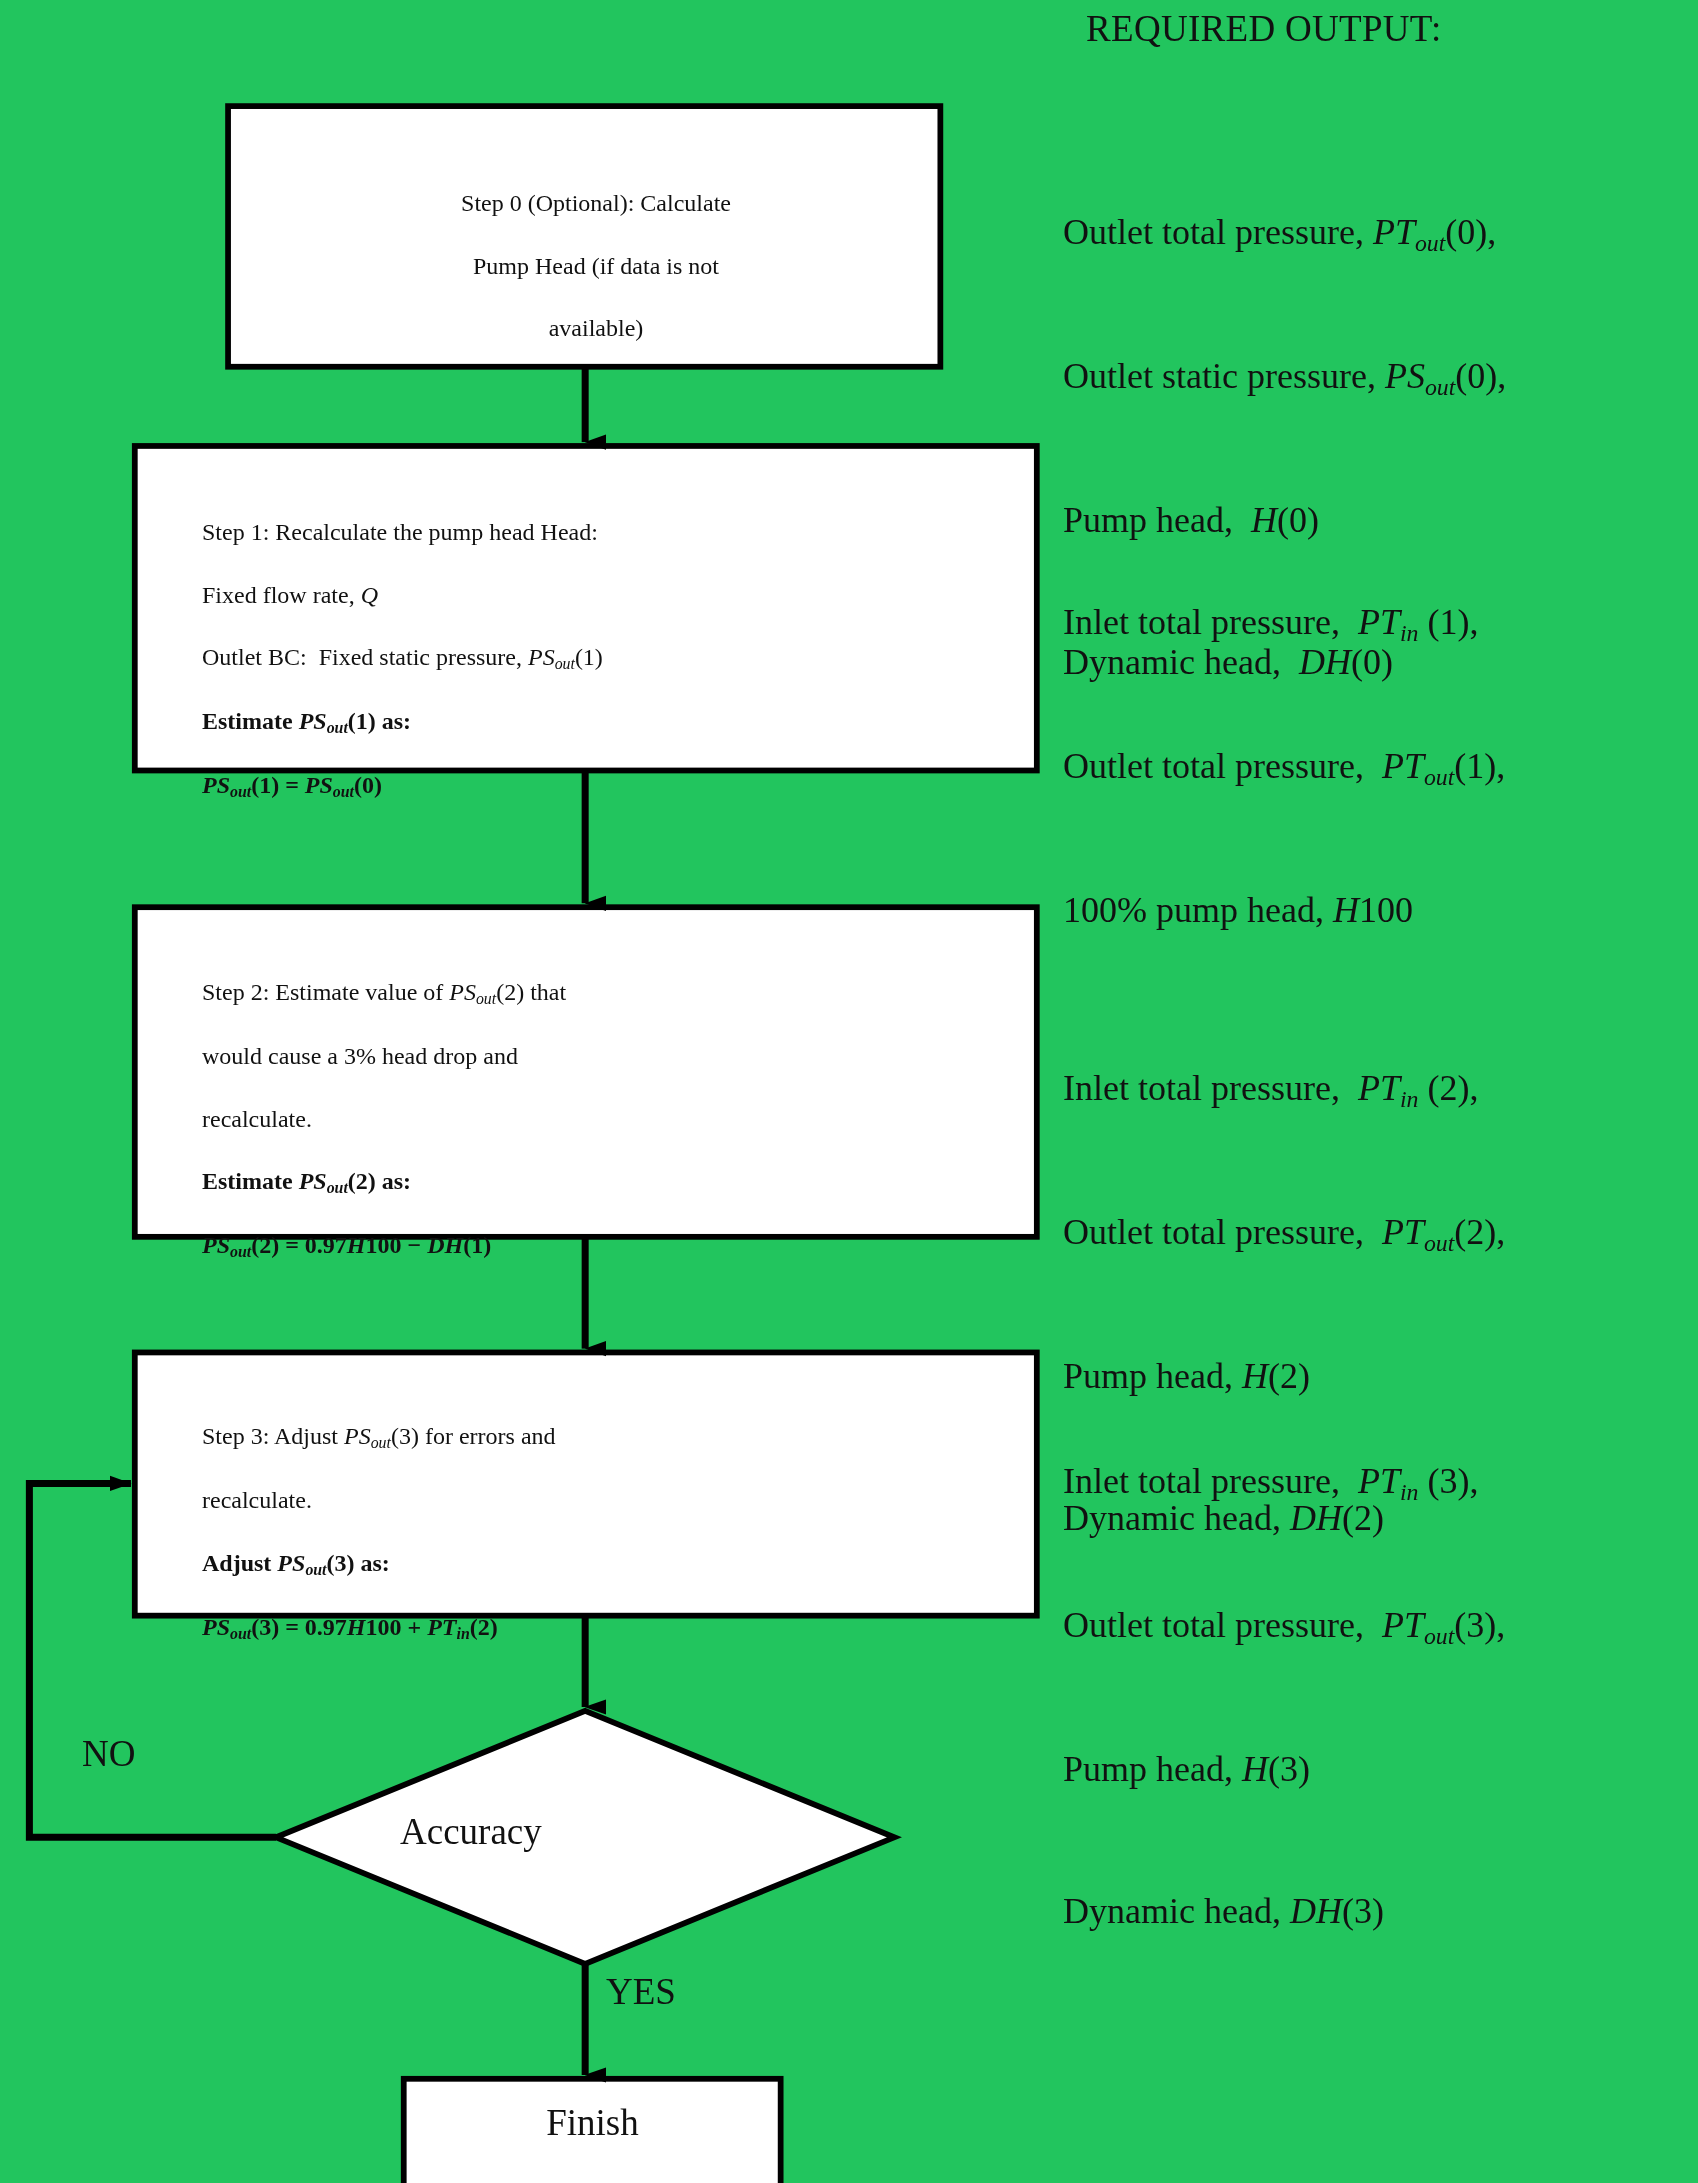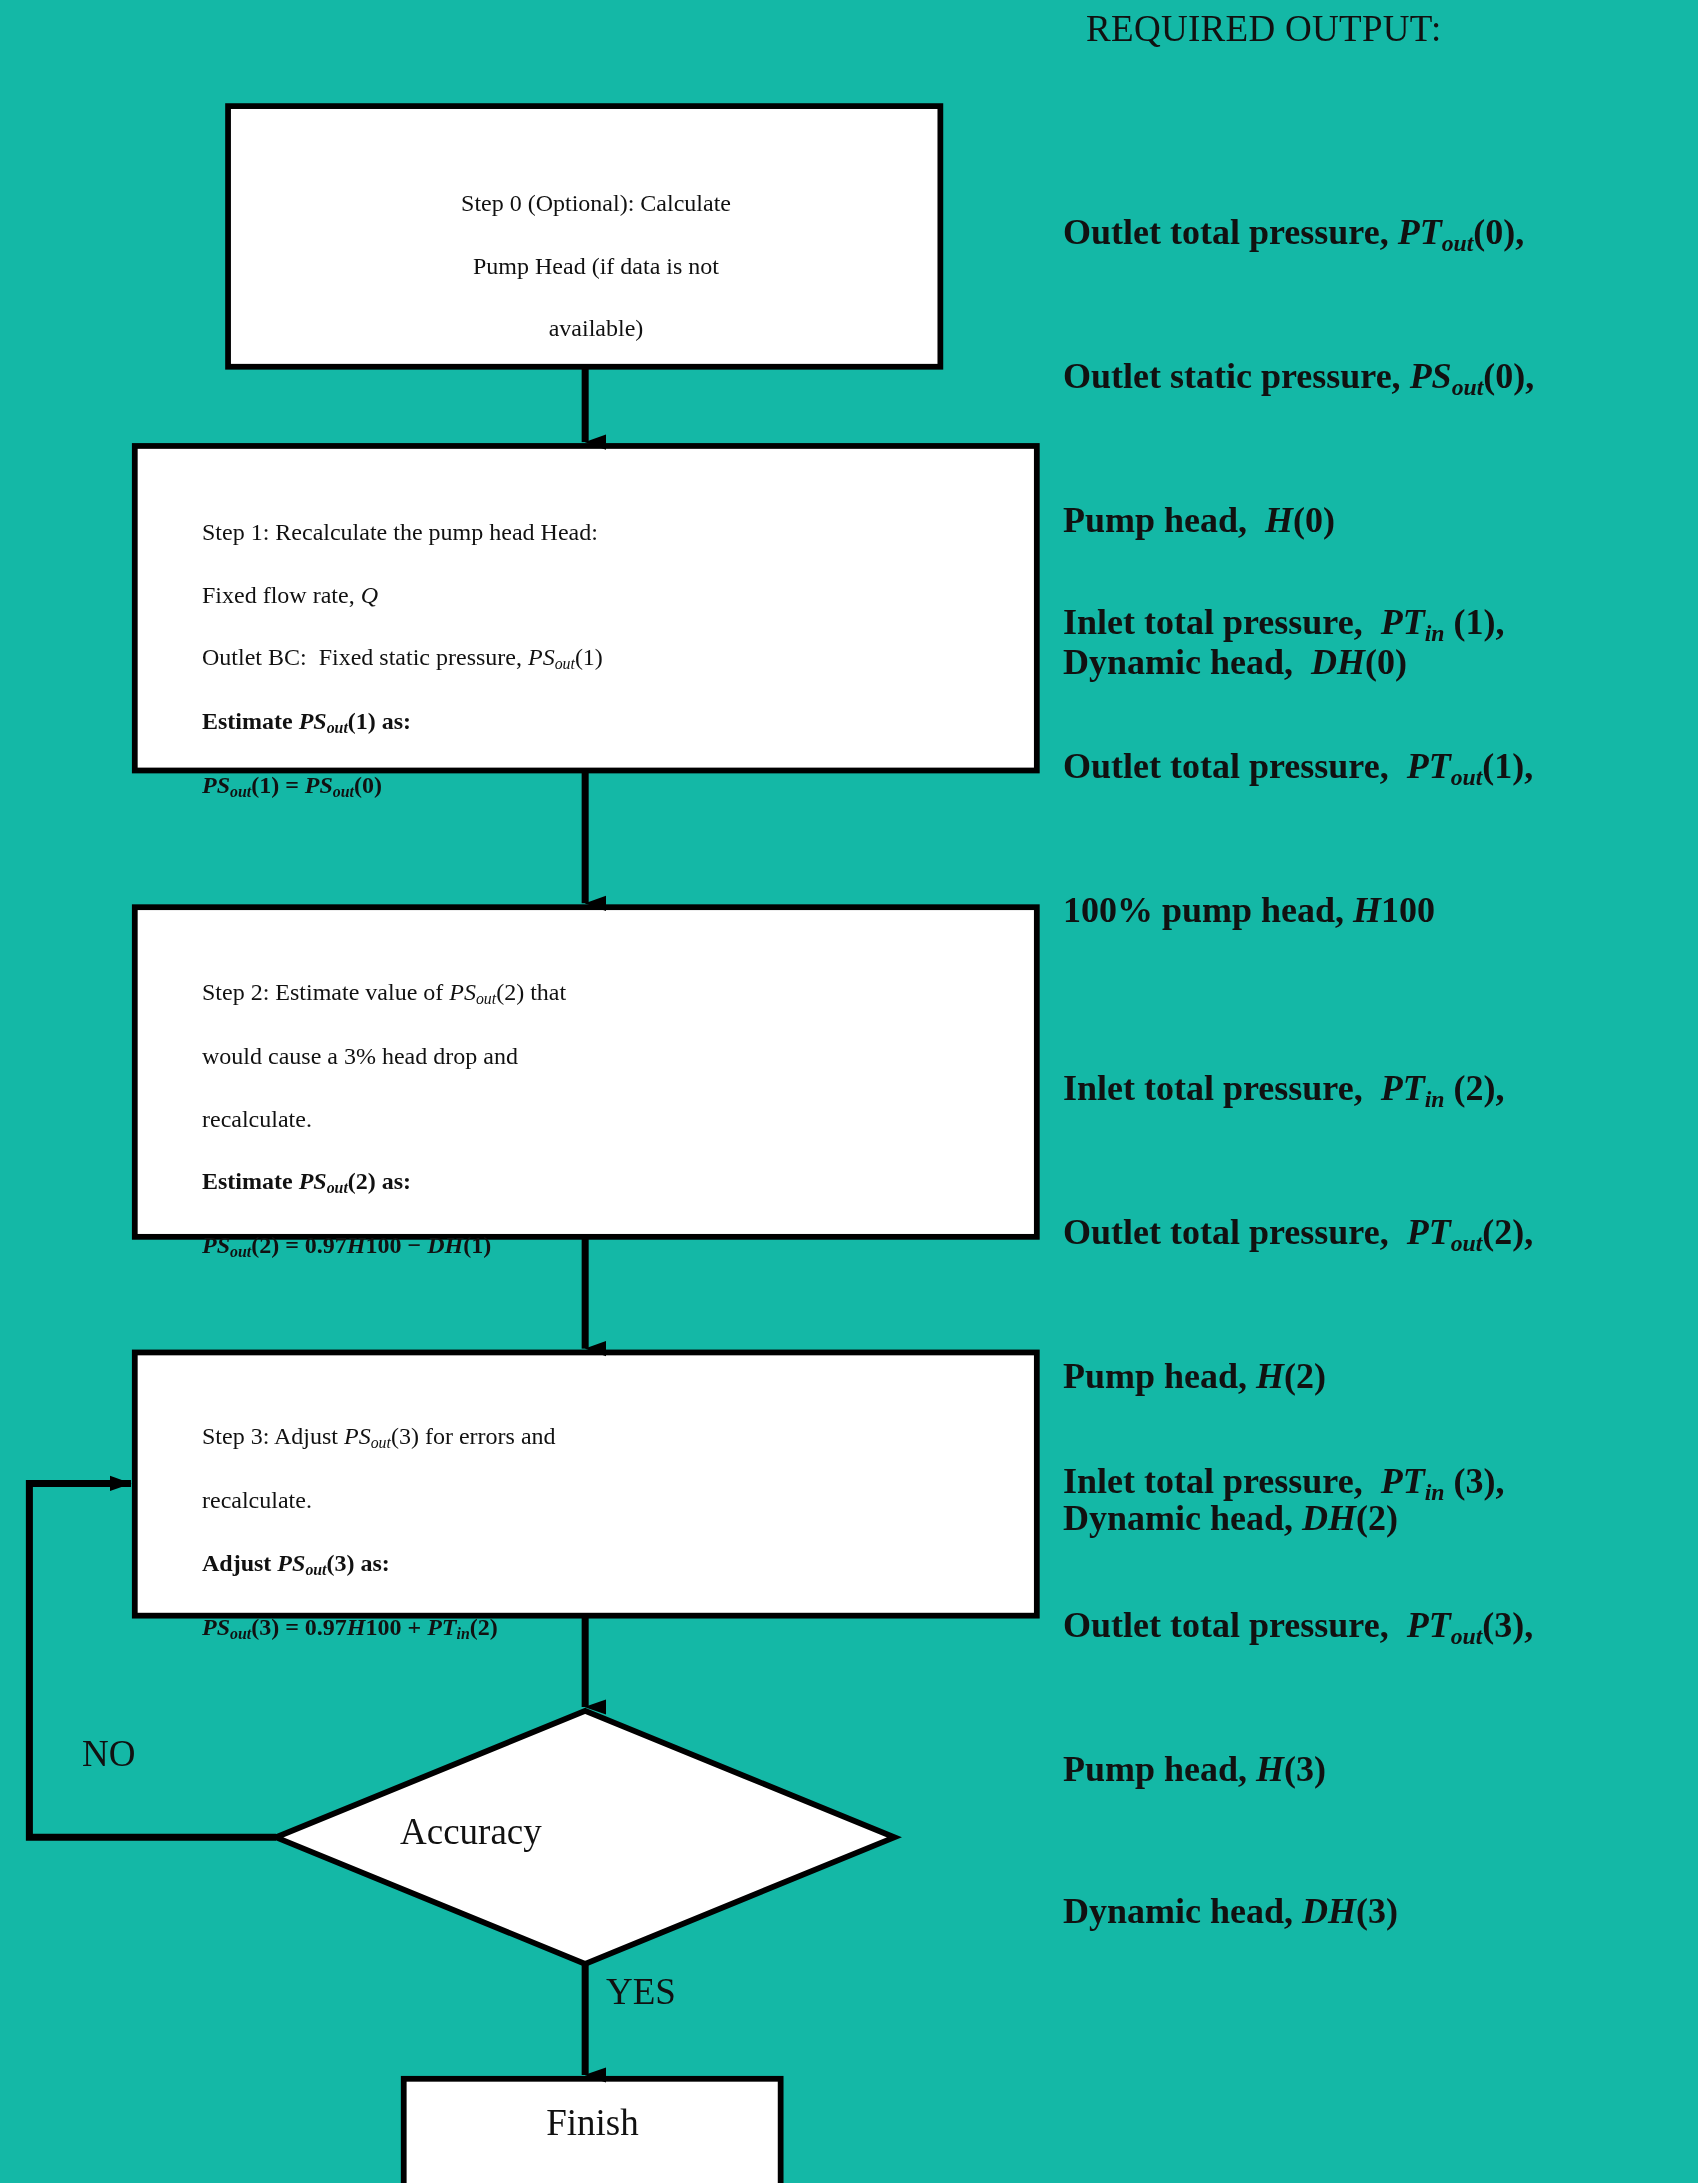--- a/index.html
+++ b/index.html
@@ -4,21 +4,21 @@
 <style>
   html, body {
     margin: 0;
     padding: 0;
     background: #ffffff;
   }
   #page {
     position: relative;
     width: 1698px;
     height: 2183px;
-    background: #14b8a6;
+    background: #22c55e;
     font-family: "Liberation Serif", "DejaVu Serif", serif;
     color: #000000;
     overflow: hidden;
   }
   svg.flow-geometry {
     position: absolute;
     left: 0; top: 0;
     width: 1698px;
     height: 2183px;
   }
@@ -34,21 +34,20 @@
   #required-output-heading {
     left: 1086px;
     top: 5.1px;
     font-size: 37px;
     letter-spacing: 0.3px;
   }
   .output-block {
     left: 1063px;
     font-size: 36px;
     line-height: 1.31;
-    font-weight: bold;
   }
   #output-block-0 { top: 115px; }
   #output-block-1 { top: 505px; }
   #output-block-2 { top: 971px; }
   #output-block-3 { top: 1364px; }
   .output-line { display: block; }
 
   
   .step-text {
     position: absolute;

